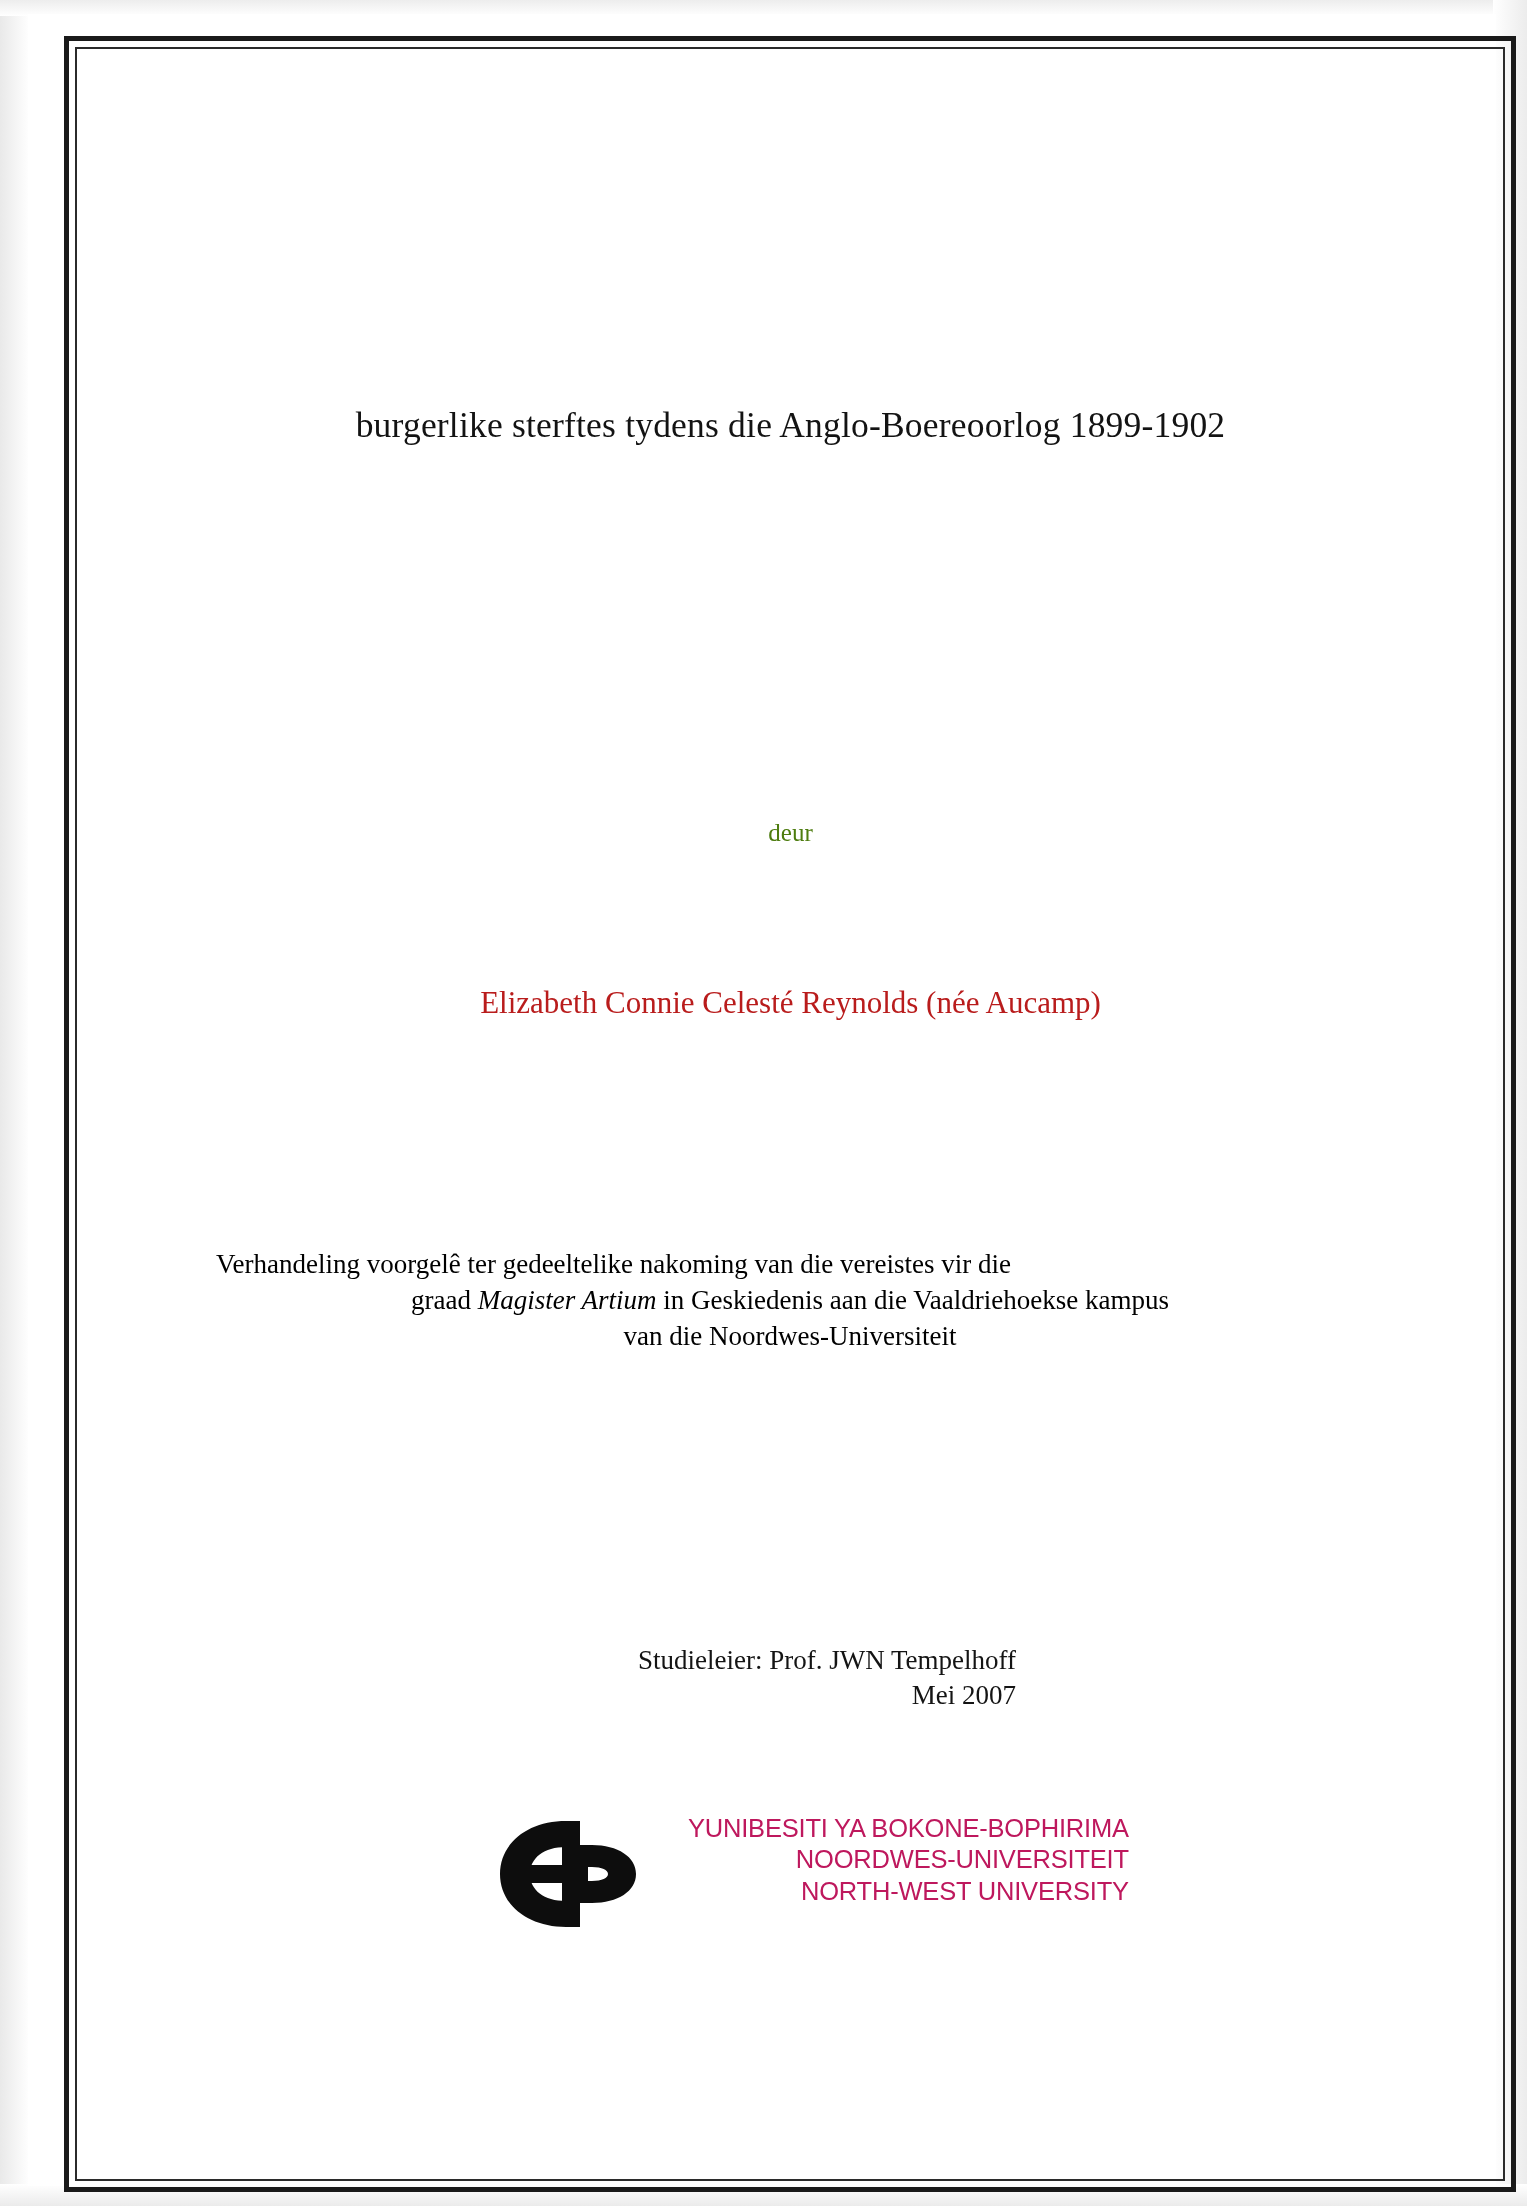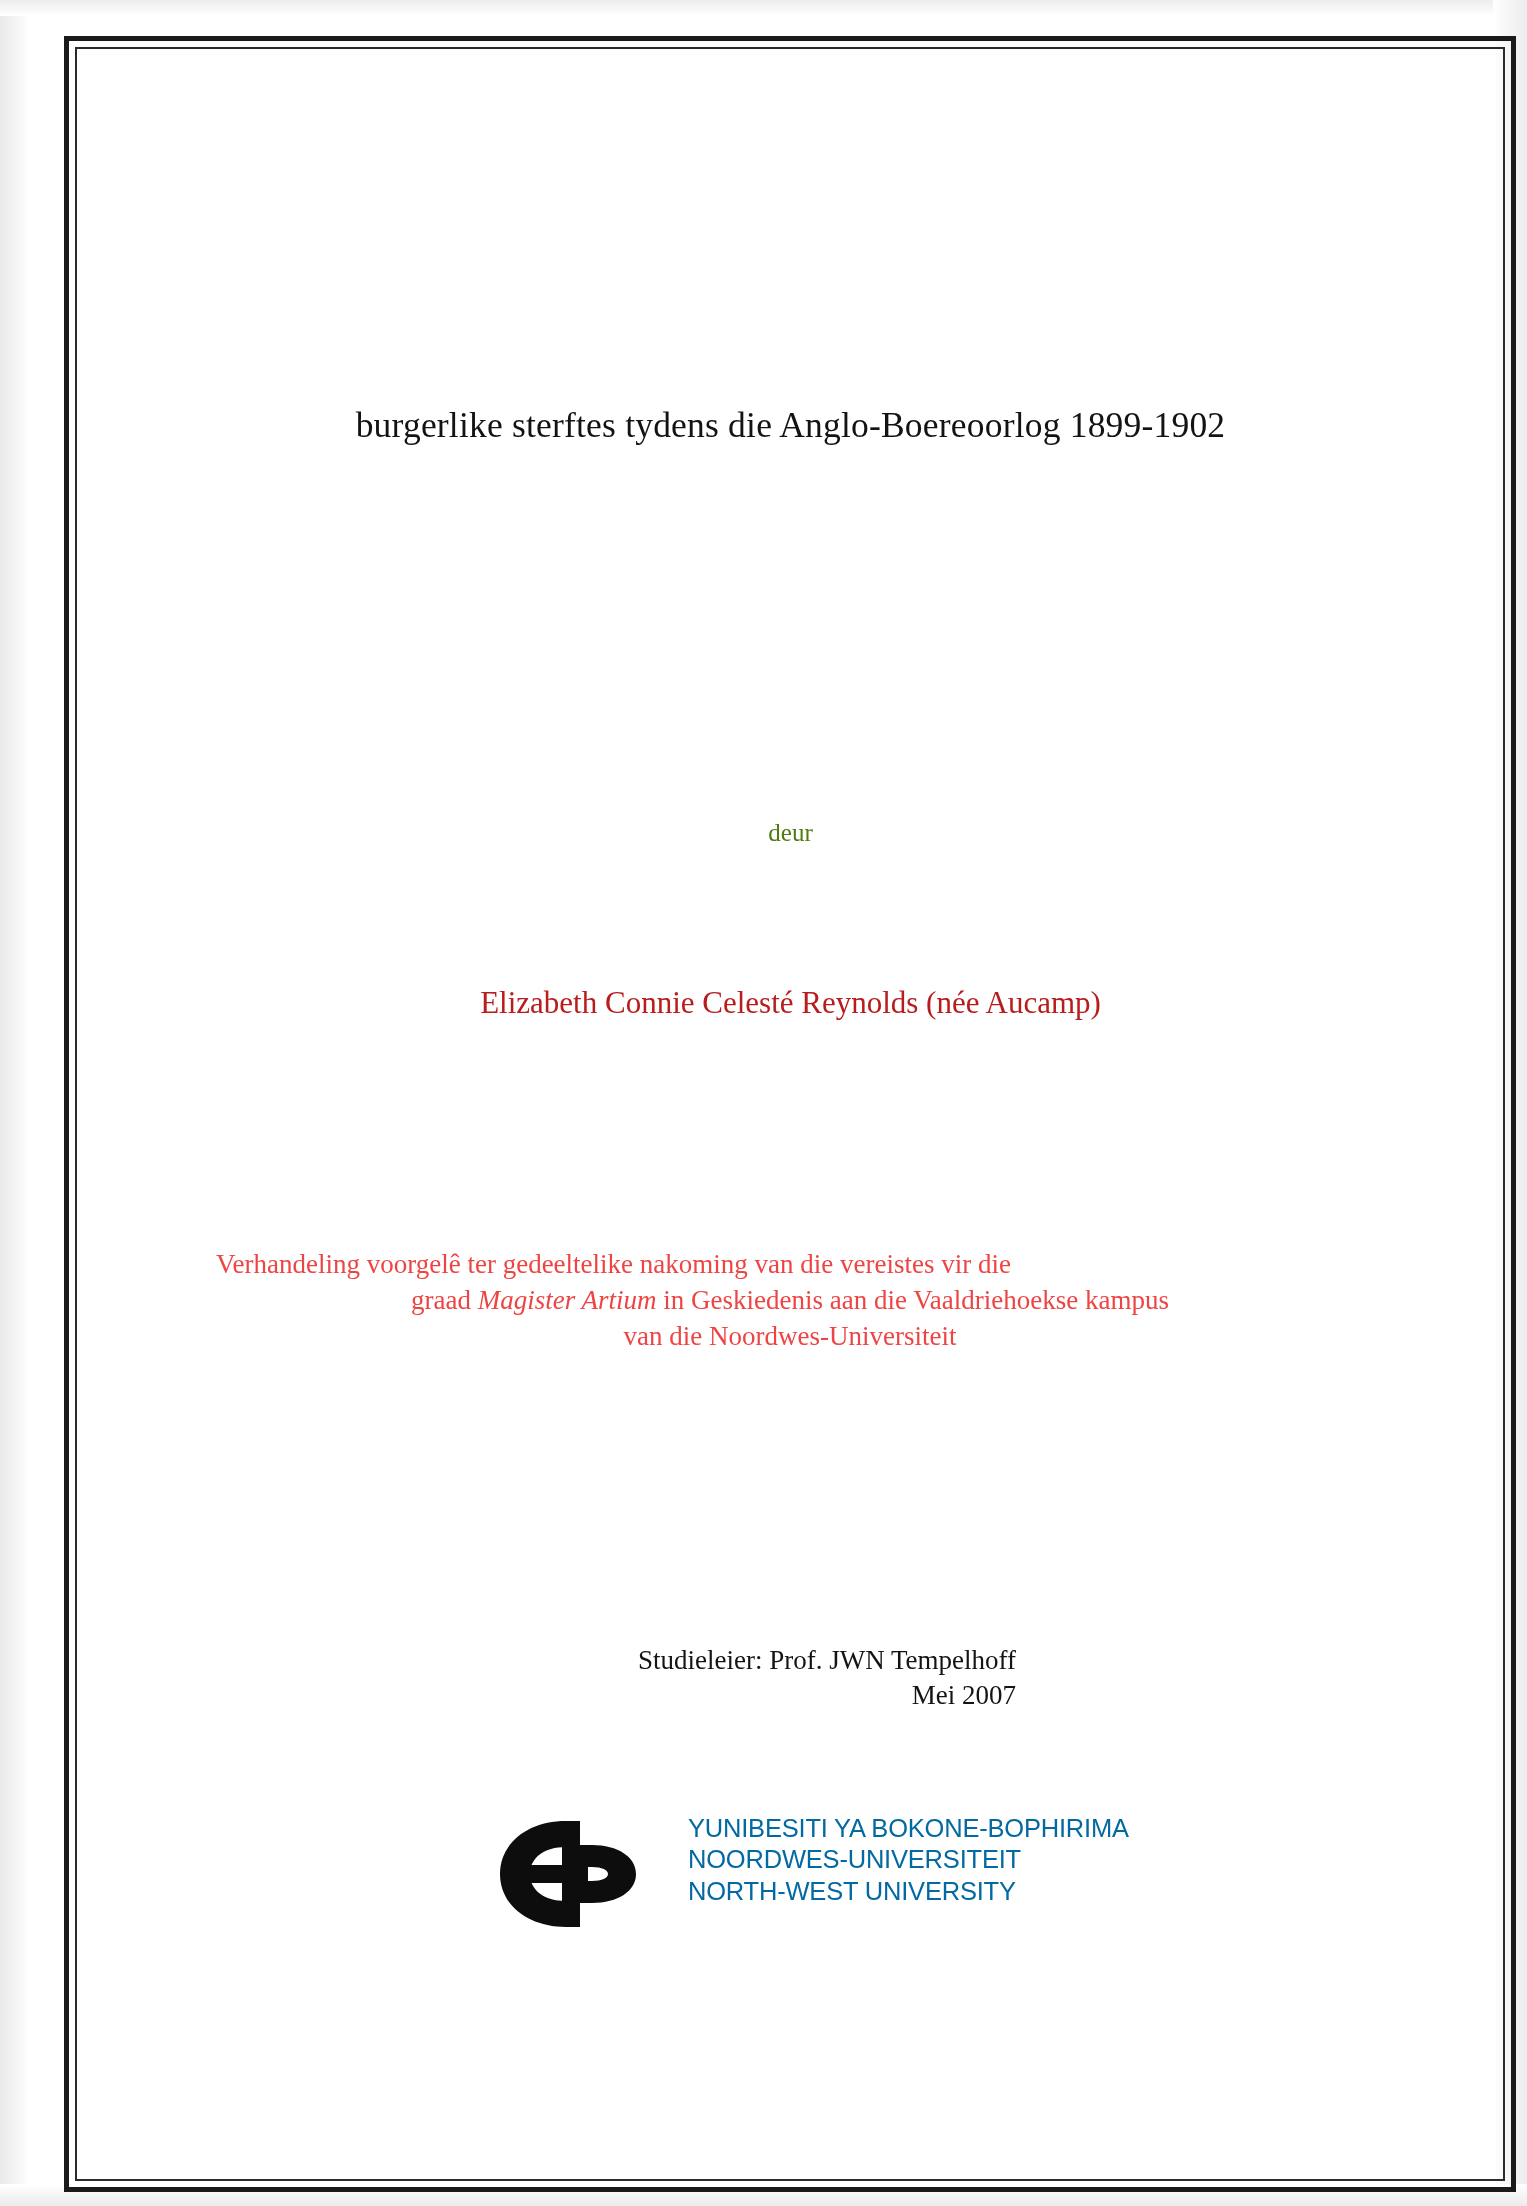--- a/index.html
+++ b/index.html
@@ -89,21 +89,21 @@
     color: #b91c1c;
   }
 
   .statement {
     position: absolute;
     top: 1200px;
     left: 8px;
     width: 1148px;
     font-size: 27px;
     line-height: 1.33;
-    color: #ef4444;
+    color: #000000;
   }
   .statement .justified {
     text-align: justify;
     text-justify: inter-word;
   }
   .statement .l2, .statement .l3 {
     text-align: center;
   }
   .italic {
     font-style: italic;
@@ -136,22 +136,23 @@
     height: 118px;
   }
   .logo-text {
     position: absolute;
     left: 200px;
     top: 4px;
     font-family: "Liberation Sans", sans-serif;
     font-size: 25.5px;
     line-height: 1.23;
     letter-spacing: -0.2px;
-    color: #0369a1;
+    color: #be185d;
     white-space: nowrap;
+    text-align: right;
   }
 
   
   .edge-shade {
     position: absolute;
     pointer-events: none;
   }
   .edge-left {
     left: 0; top: 0; width: 30px; height: 2206px;
     background: linear-gradient(to right, #e9e9e9, #ffffff);

